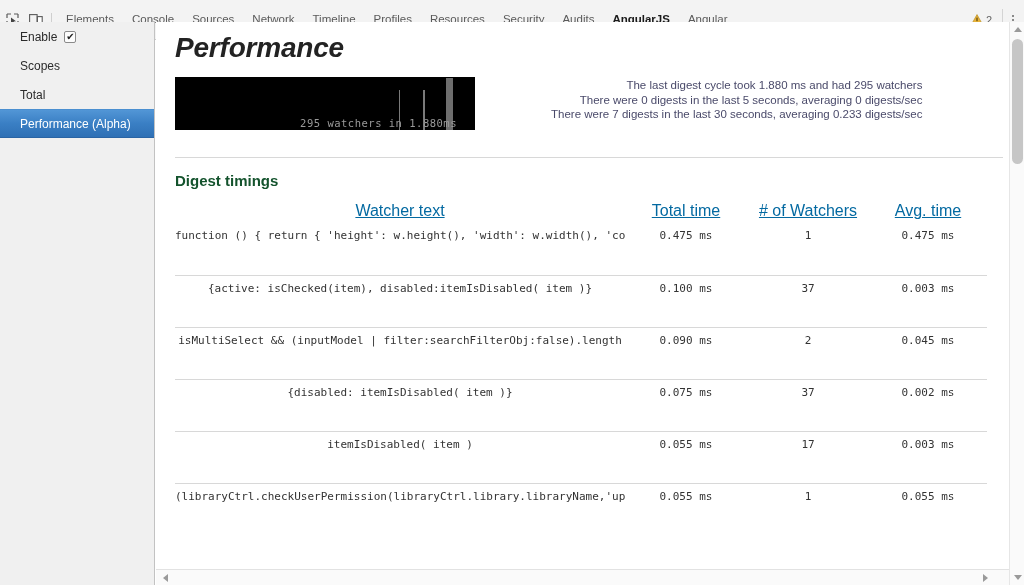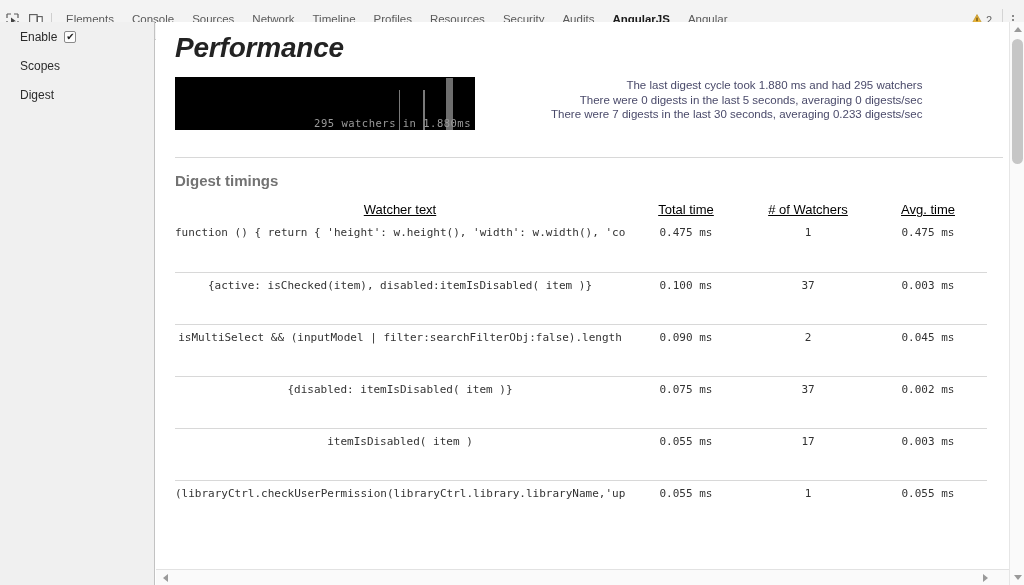--- a/index.html
+++ b/index.html
@@ -103,50 +103,50 @@
   }
   .chart-canvas {
     position: relative;
     width: 300px; height: 53px;
     background: #000000;
     overflow: hidden;
     flex: 0 0 auto;
   }
   .bar { position: absolute; bottom: 0; background: #7a7a7a; }
   .chart-label {
-    position: absolute; right: 4px; bottom: 1px;
+    position: absolute; right: 18px; bottom: 1px;
     font-family: "DejaVu Sans Mono", monospace;
     font-size: 10.5px; color: #9a9a9a;
     white-space: nowrap; letter-spacing: 0.5px;
   }
   .perf-info {
     margin-left: 76px; padding-top: 1px;
     font-size: 11.5px; line-height: 14.5px; color: #4a4a6a; text-align: right;
   }
   .perf-info div { white-space: nowrap; }
 
   .divider {
     margin: 27px 0 0 9px;
     width: 828px; height: 1px; background: #d8d8d8;
   }
 
   h2.section-title {
-    font-size: 15px; font-weight: bold; color: #737373;
+    font-size: 15px; font-weight: bold; color: #14532d;
     margin: 14px 0 8px 9px;
   }
 
   
   table.digest {
     margin: 13px 0 0 9px;
     width: 812px;
     border-collapse: collapse;
     table-layout: fixed;
   }
   table.digest th {
-    font-weight: normal; font-size: 13px; color: #000000;
+    font-weight: normal; font-size: 16px; color: #0369a1;
     padding: 0 0 3px 0;
     text-align: center;
   }
   table.digest th span {
     text-decoration: underline; cursor: pointer;
   }
   col.c-watch { width: 450px; }
   col.c-total { width: 122px; }
   col.c-num   { width: 122px; }
   col.c-avg   { width: 118px; }
@@ -262,21 +262,24 @@
     <div class="side-item">
       <span>Enable</span>
       <span class="side-check">
         <span>✔</span>
       </span>
     </div>
     <div class="side-item">
       <span>Scopes</span>
     </div>
     <div class="side-item">
-      <span>Digest</span>
+      <span>Total</span>
+    </div>
+    <div class="side-item selected">
+      <span>Performance (Alpha)</span>
     </div>
   </div>
 
   <div class="main">
     <div class="content">
 
       <h1 class="page-title">Performance</h1>
 
       <div class="perf-row">
         <div class="chart-canvas">

